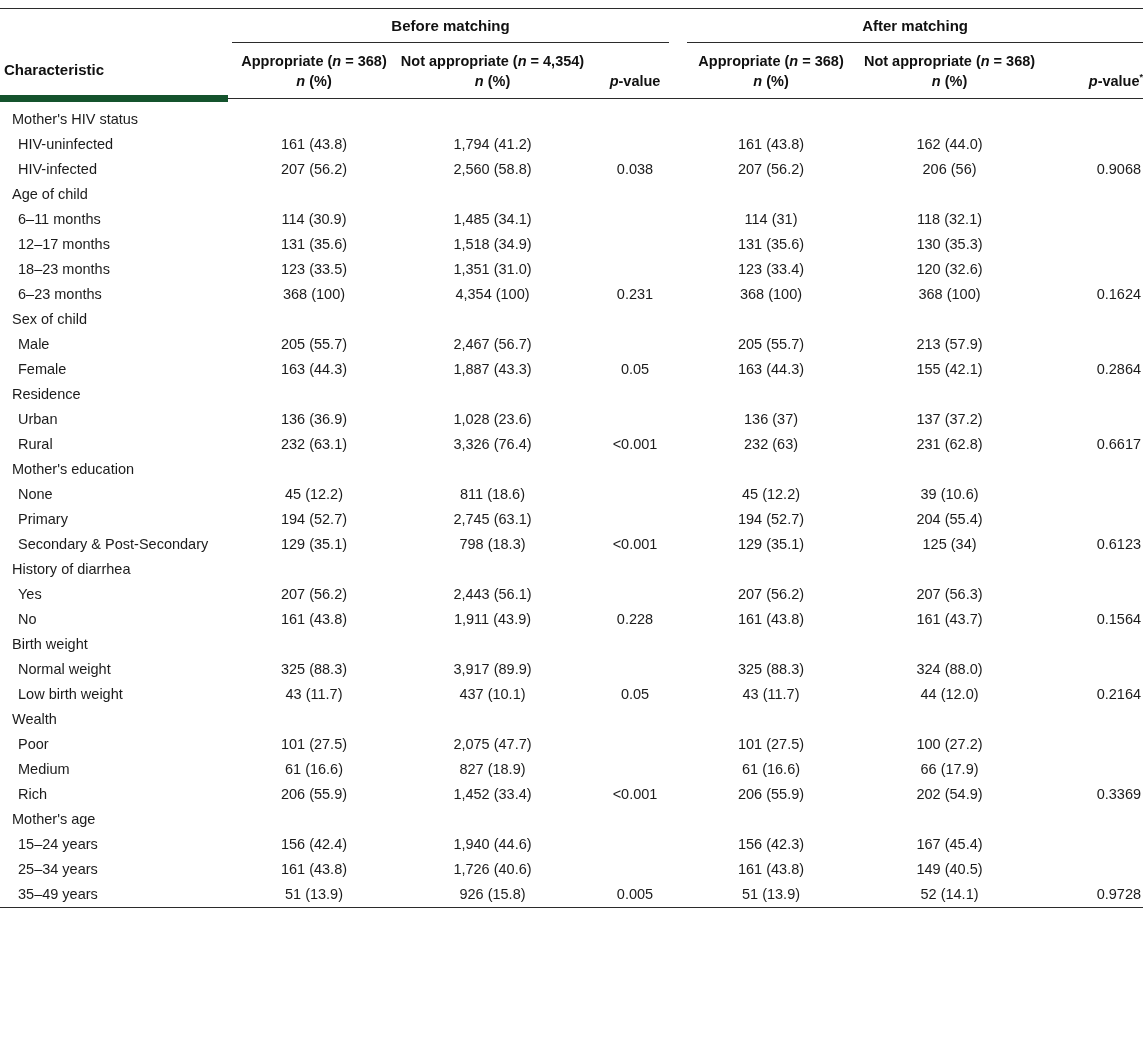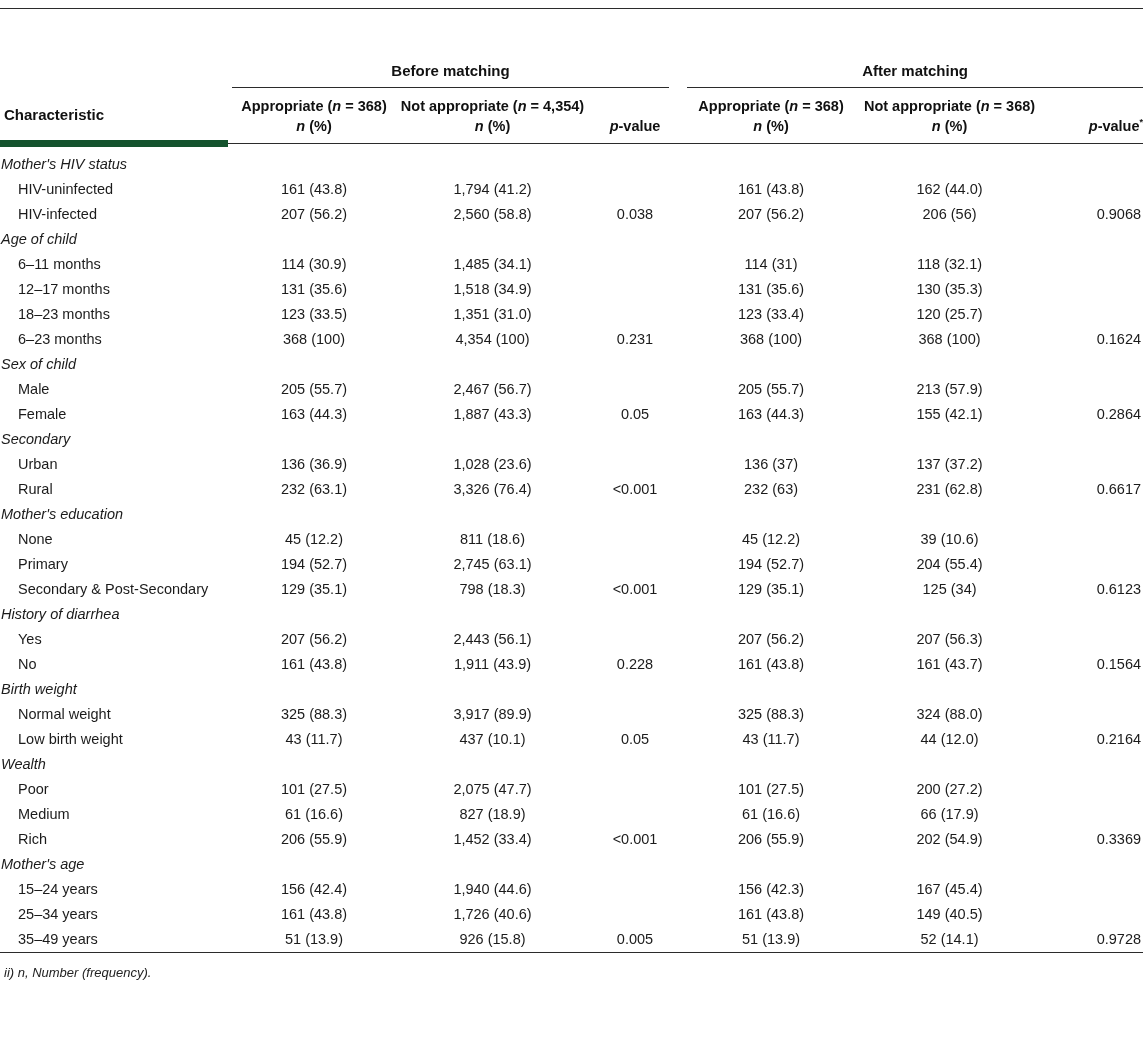--- a/index.html
+++ b/index.html
@@ -30,21 +30,21 @@
   }
   tr.spanner-row th { padding-top: 8px; vertical-align: bottom; }
   .spanner-inner {
     text-align: center;
     font-size: 15px;
     font-weight: bold;
     padding-bottom: 8px;
     border-bottom: 1px solid #2b2b2b;
   }
   .spanner-before .spanner-inner { margin-left: 4px; margin-right: 16px; }
-  .spanner-after  .spanner-inner { margin-left: 2px; margin-top: 45px; }
+  .spanner-after  .spanner-inner { margin-left: 2px; }
   tr.subheader-row th { padding-top: 10px; vertical-align: middle; }
   tr.measure-row th {
     padding: 4px 0 9px;
     border-bottom: 1px solid #2b2b2b;
   }
   th.char-label {
     text-align: left;
     vertical-align: bottom;
     padding: 0 0 9px 4px;
     border-bottom: 7px solid #14532d;
@@ -54,21 +54,21 @@
   .c-p     { text-align: center; }
   .c-pstar { text-align: right; padding-right: 2px; }
   tbody td {
     font-size: 14.5px;
     padding: 4px 0 5px;
     color: #1b1b1b;
     white-space: nowrap;
     overflow: hidden;
   }
   tbody tr:first-child td { padding-top: 9px; }
-  td.group-label { text-align: left; padding-left: 1px; font-style: italic; }
+  td.group-label { text-align: left; padding-left: 12px; }
   td.row-label   { text-align: left; padding-left: 18px; }
   .footnotes { padding: 9px 4px 0 4px; }
   .footnote {
     font-style: italic;
     font-size: 13px;
     line-height: 21px;
     color: #222;
   }
   sup { font-size: 9px; vertical-align: super; line-height: 0; }
 </style>
@@ -157,21 +157,21 @@
           <td class="c-num">131 (35.6)</td>
           <td class="c-num">130 (35.3)</td>
           <td class="c-pstar"></td>
         </tr>
         <tr>
           <td class="row-label">18–23 months</td>
           <td class="c-num">123 (33.5)</td>
           <td class="c-num">1,351 (31.0)</td>
           <td class="c-p"></td>
           <td class="c-num">123 (33.4)</td>
-          <td class="c-num">120 (25.7)</td>
+          <td class="c-num">120 (32.6)</td>
           <td class="c-pstar"></td>
         </tr>
         <tr>
           <td class="row-label">6–23 months</td>
           <td class="c-num">368 (100)</td>
           <td class="c-num">4,354 (100)</td>
           <td class="c-p">0.231</td>
           <td class="c-num">368 (100)</td>
           <td class="c-num">368 (100)</td>
           <td class="c-pstar">0.1624</td>
@@ -191,21 +191,21 @@
         <tr>
           <td class="row-label">Female</td>
           <td class="c-num">163 (44.3)</td>
           <td class="c-num">1,887 (43.3)</td>
           <td class="c-p">0.05</td>
           <td class="c-num">163 (44.3)</td>
           <td class="c-num">155 (42.1)</td>
           <td class="c-pstar">0.2864</td>
         </tr>
         <tr>
-          <td colspan="7" class="group-label">Secondary</td>
+          <td colspan="7" class="group-label">Residence</td>
         </tr>
         <tr>
           <td class="row-label">Urban</td>
           <td class="c-num">136 (36.9)</td>
           <td class="c-num">1,028 (23.6)</td>
           <td class="c-p"></td>
           <td class="c-num">136 (37)</td>
           <td class="c-num">137 (37.2)</td>
           <td class="c-pstar"></td>
         </tr>
@@ -292,21 +292,21 @@
         </tr>
         <tr>
           <td colspan="7" class="group-label">Wealth</td>
         </tr>
         <tr>
           <td class="row-label">Poor</td>
           <td class="c-num">101 (27.5)</td>
           <td class="c-num">2,075 (47.7)</td>
           <td class="c-p"></td>
           <td class="c-num">101 (27.5)</td>
-          <td class="c-num">200 (27.2)</td>
+          <td class="c-num">100 (27.2)</td>
           <td class="c-pstar"></td>
         </tr>
         <tr>
           <td class="row-label">Medium</td>
           <td class="c-num">61 (16.6)</td>
           <td class="c-num">827 (18.9)</td>
           <td class="c-p"></td>
           <td class="c-num">61 (16.6)</td>
           <td class="c-num">66 (17.9)</td>
           <td class="c-pstar"></td>
@@ -347,16 +347,15 @@
           <td class="c-num">926 (15.8)</td>
           <td class="c-p">0.005</td>
           <td class="c-num">51 (13.9)</td>
           <td class="c-num">52 (14.1)</td>
           <td class="c-pstar">0.9728</td>
         </tr>
       </tbody>
   </table>
 
   <div class="footnotes">
-      <div class="footnote">ii) <i>n</i>, Number (frequency).</div>
     </div>
 
 </div>
 
 </body></html>

